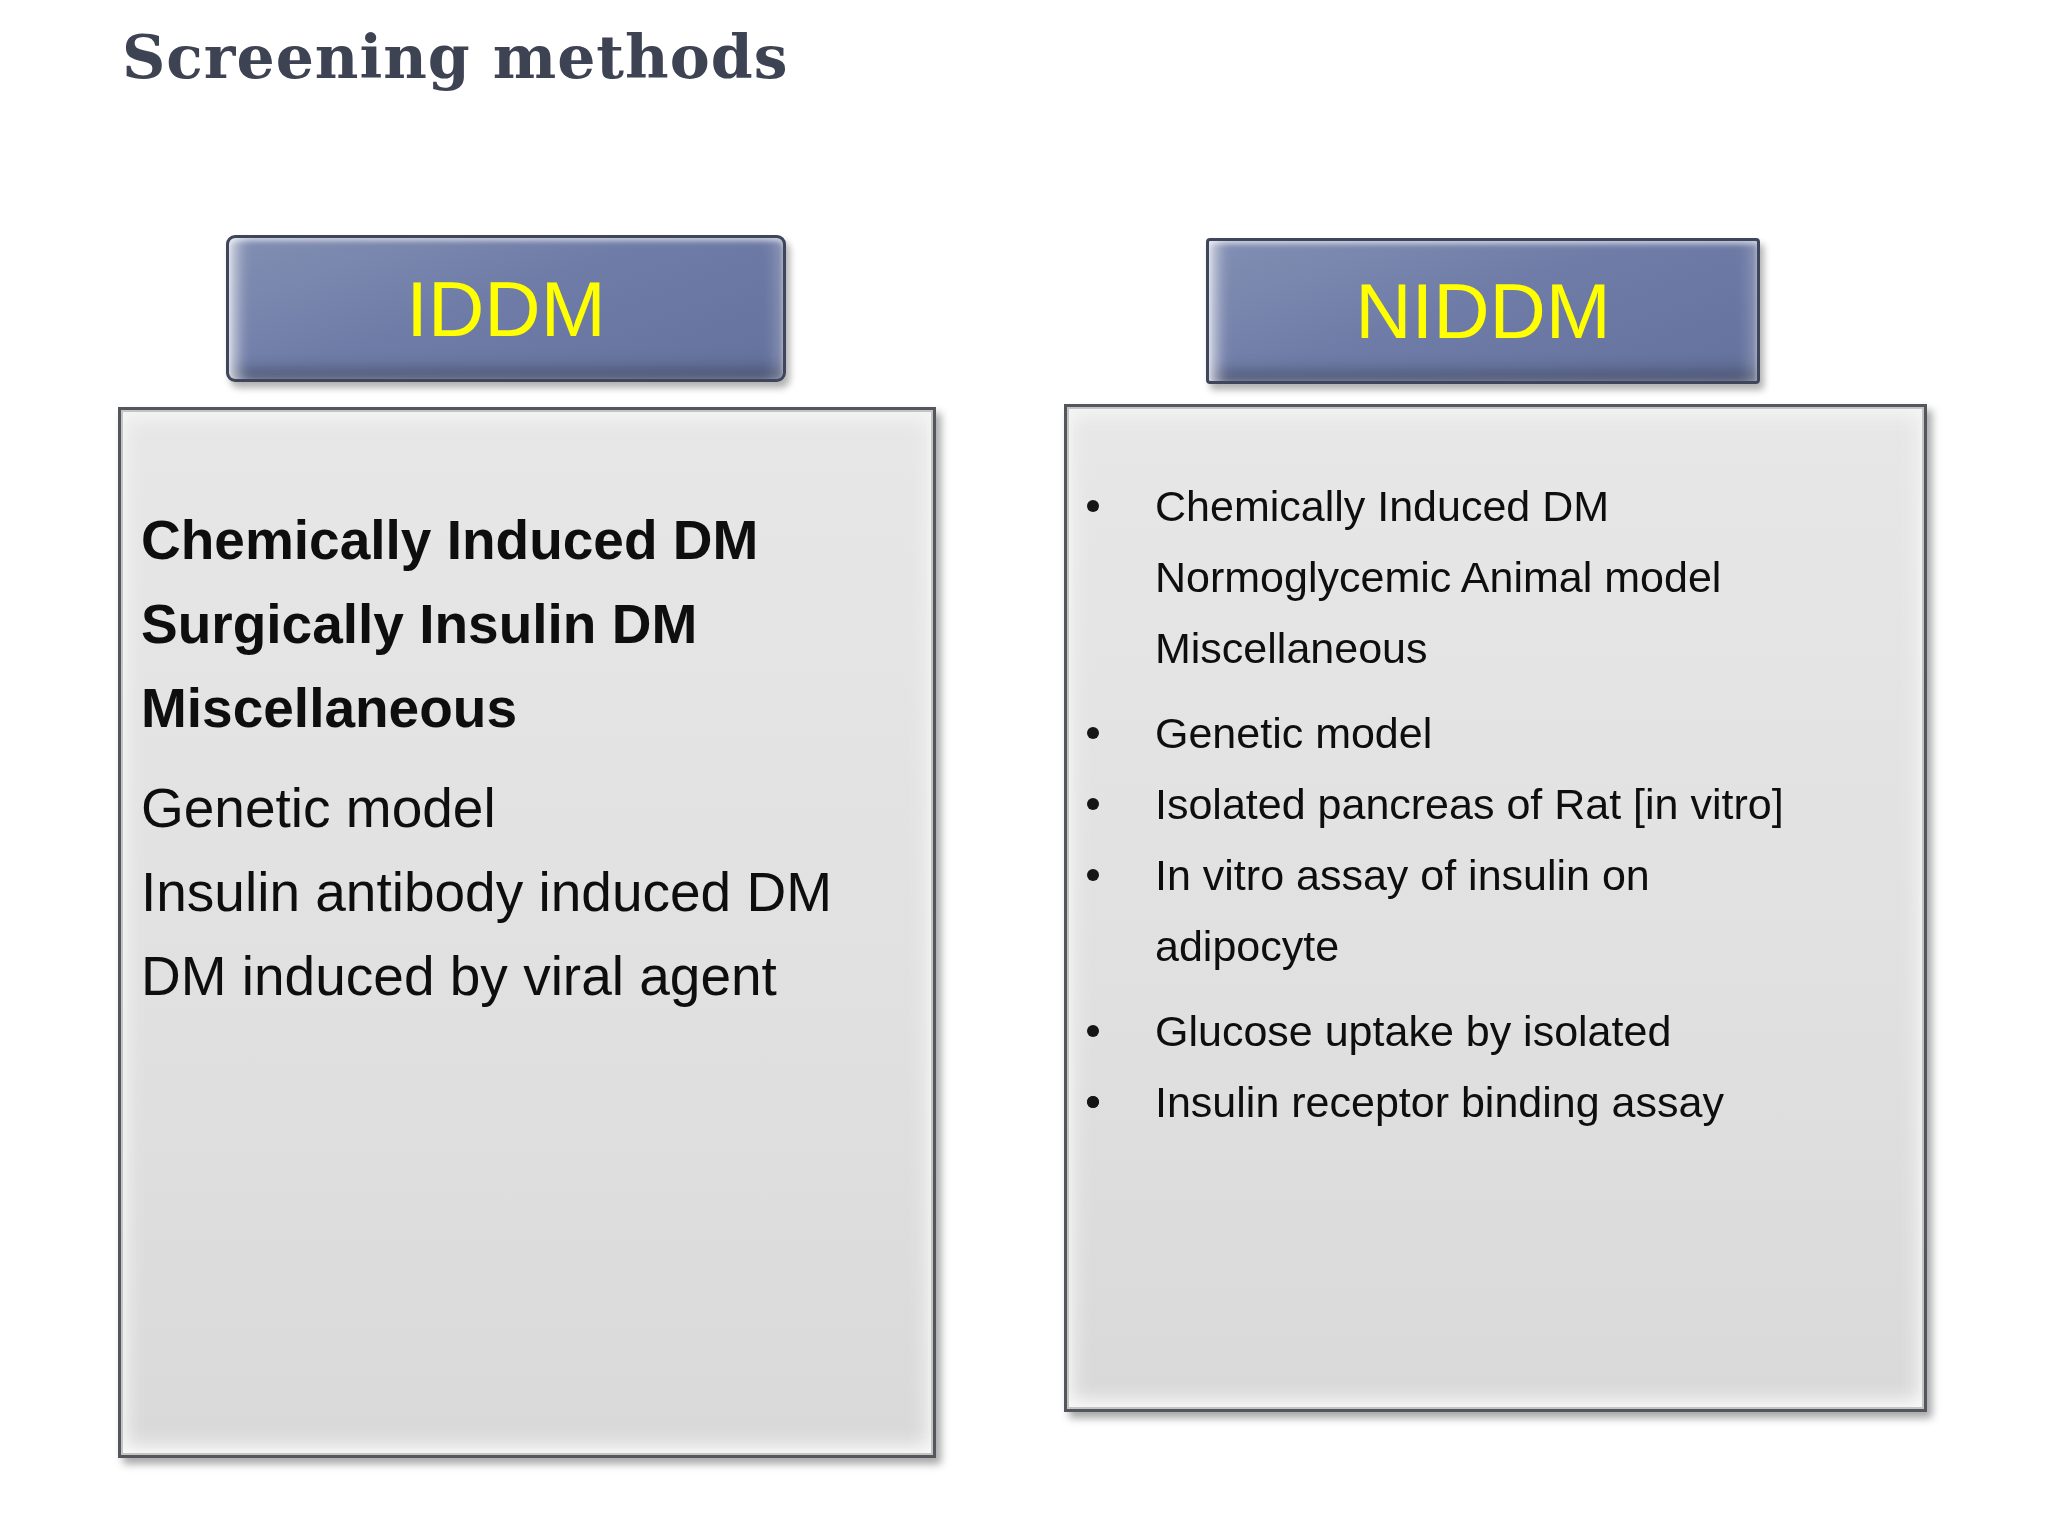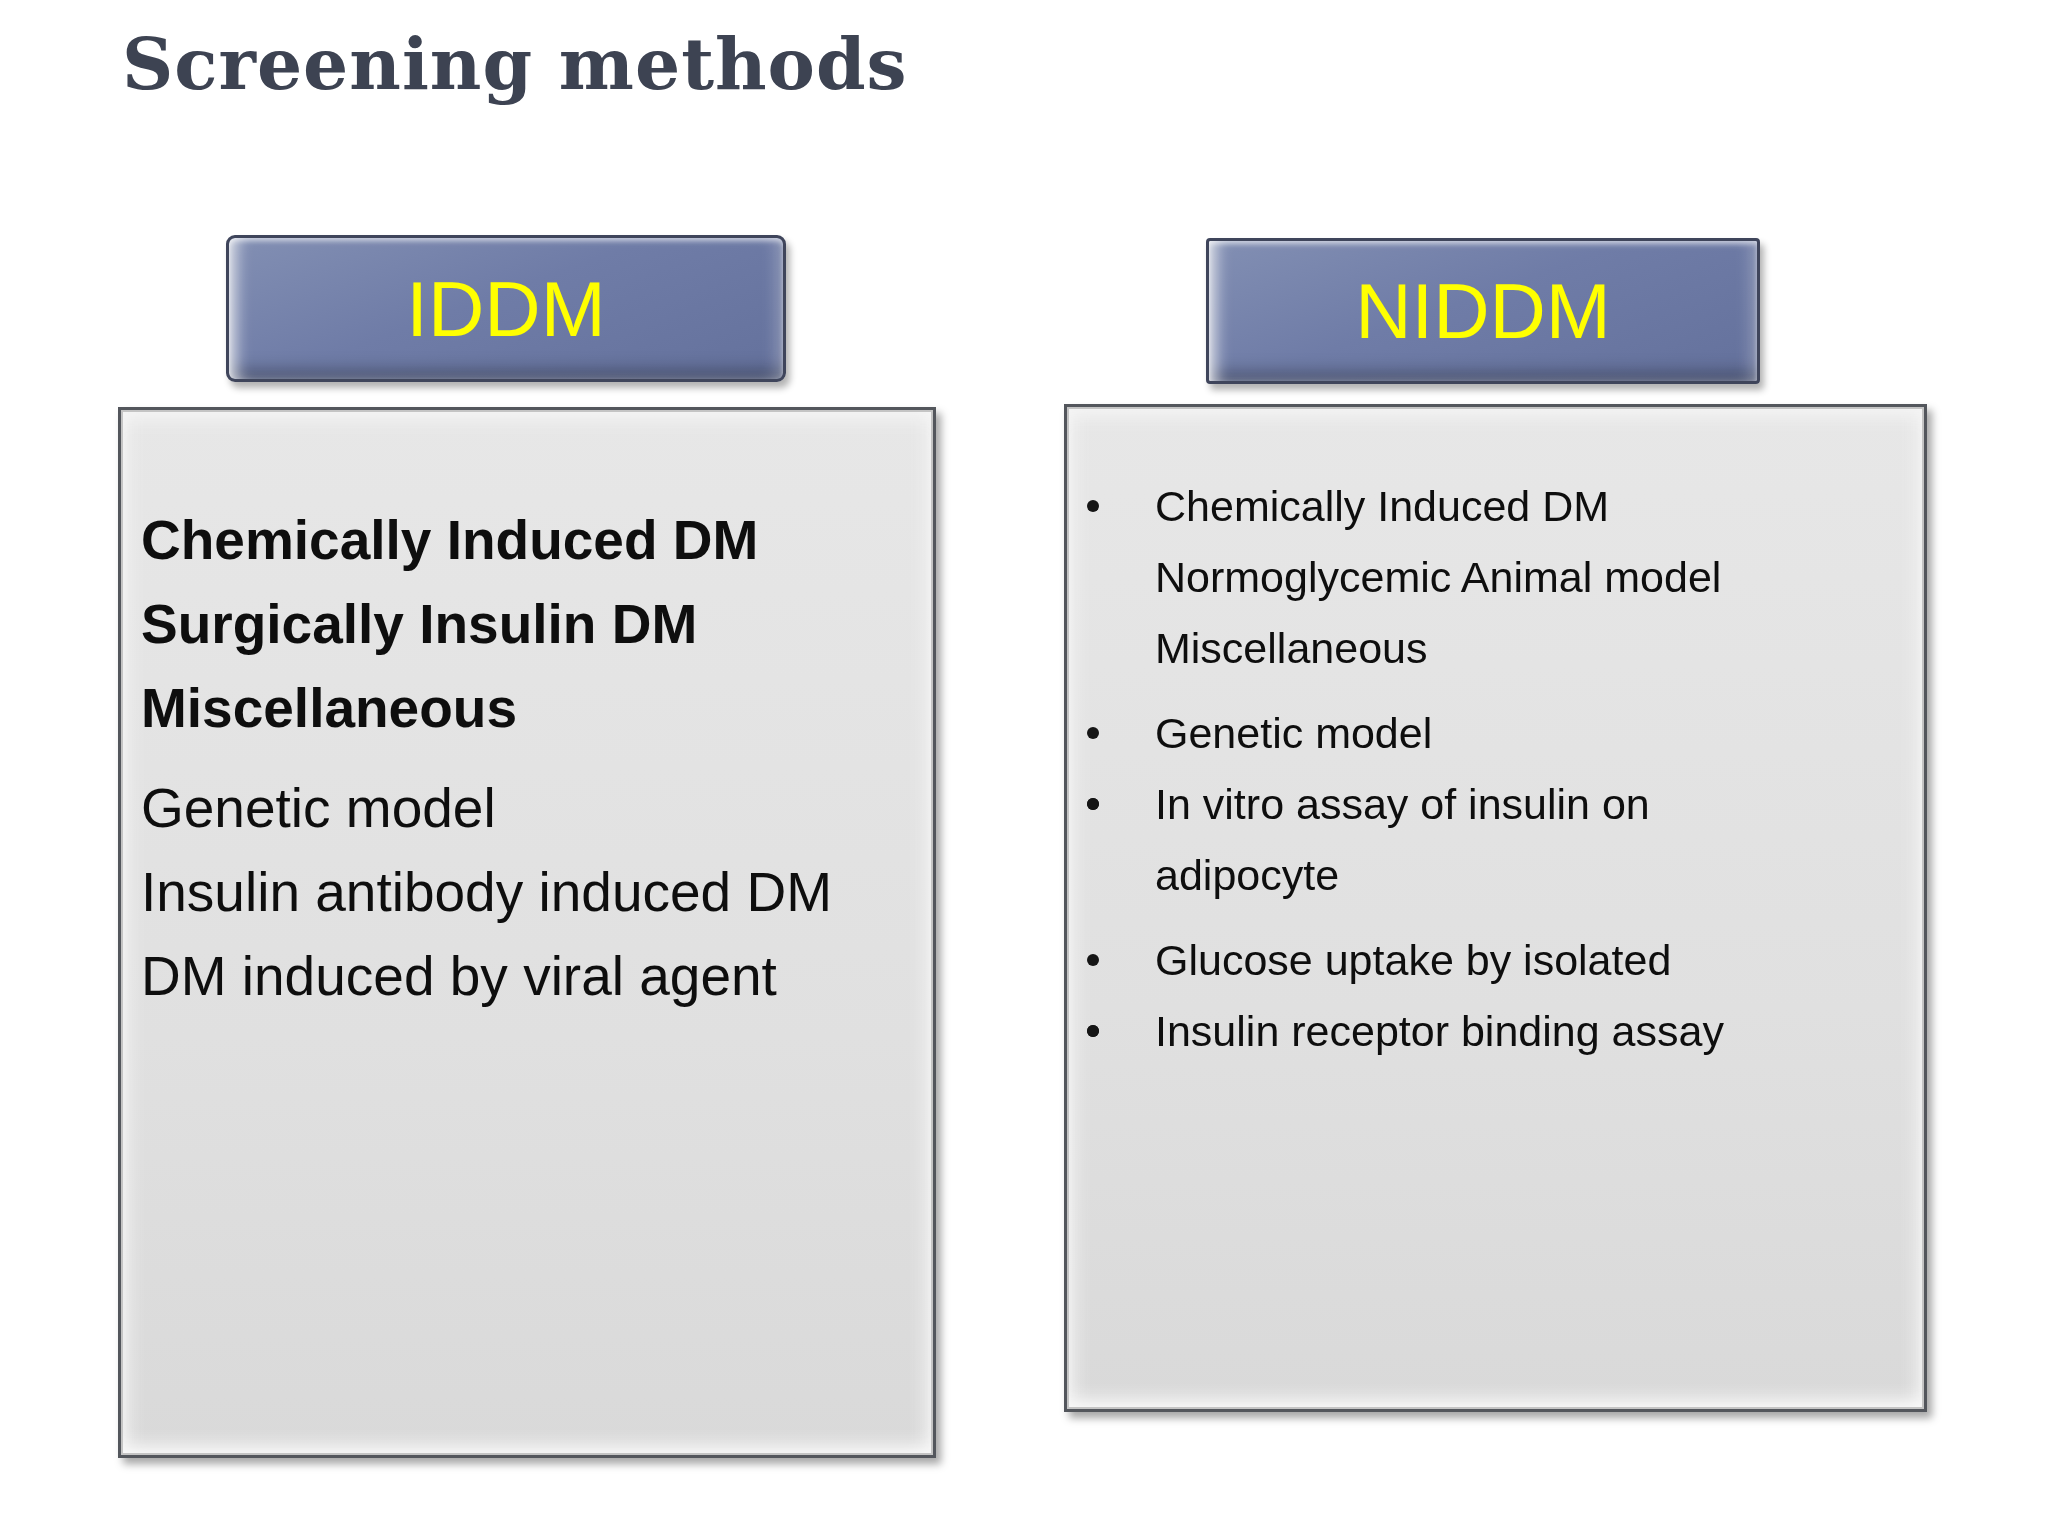--- a/index.html
+++ b/index.html
@@ -6,21 +6,21 @@
   body {
     width: 2048px; height: 1536px;
     font-family: "Liberation Sans", sans-serif;
     position: relative; overflow: hidden;
   }
   .slide { position: absolute; inset: 0; background: #ffffff; }
 
   .page-title {
     position: absolute; left: 122px; top: 22px;
     font-family: "DejaVu Serif", "Liberation Serif", serif;
-    font-weight: 700; font-size: 71px; letter-spacing: 1px;
+    font-weight: 700; font-size: 60px; letter-spacing: 1px;
     color: #3d4352; margin: 0;
   }
 
   .header-btn {
     position: absolute;
     display: flex; align-items: center; justify-content: center;
     background: linear-gradient(160deg, #828fb3 0%, #6f7ca7 45%, #64719c 100%);
     border: 3px solid #3f455b; border-radius: 4px;
     box-shadow:
       4px 6px 7px rgba(0,0,0,0.30),
@@ -129,20 +129,21 @@
         <li class="no-bullet">
         
         <span>Miscellaneous</span>
       </li>
         <li>
         <span class="dot"></span>
         <span>Genetic model</span>
       </li>
         <li>
         <span class="dot"></span>
+        <span>Isolated pancreas of Rat [in vitro]</span>
       </li>
         <li>
         <span class="dot"></span>
         <span>In vitro assay of insulin on</span>
       </li>
         <li class="no-bullet">
         
         <span>adipocyte</span>
       </li>
         <li>

